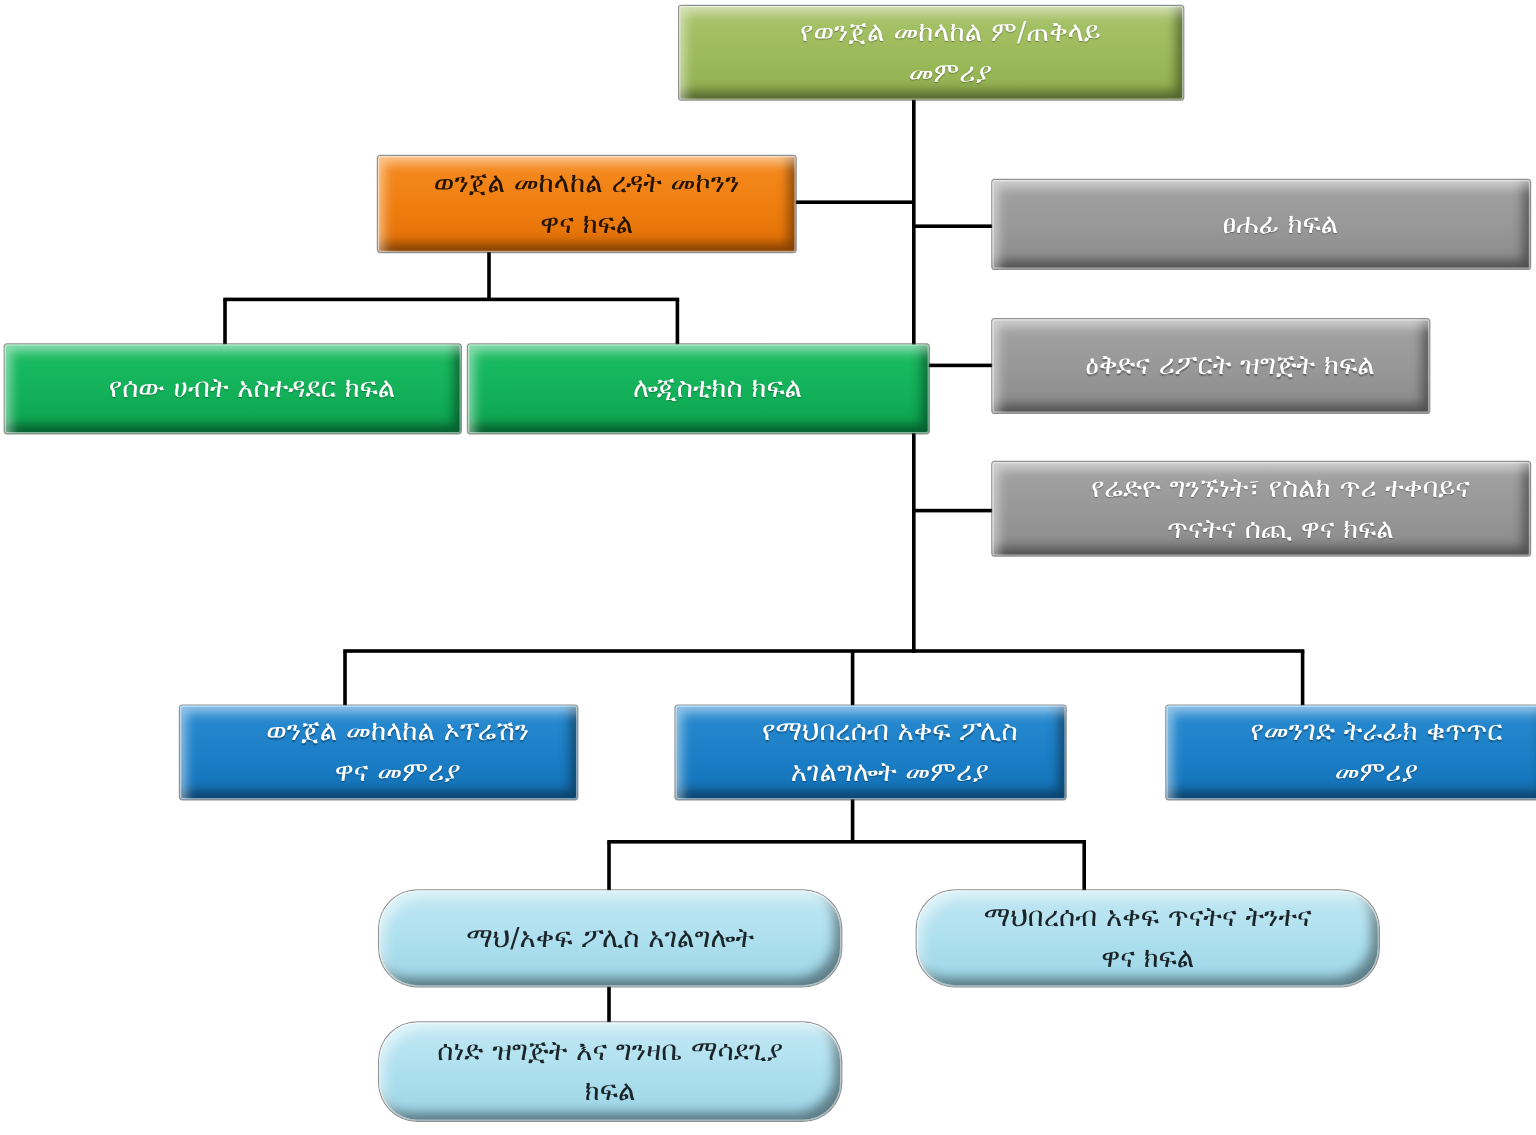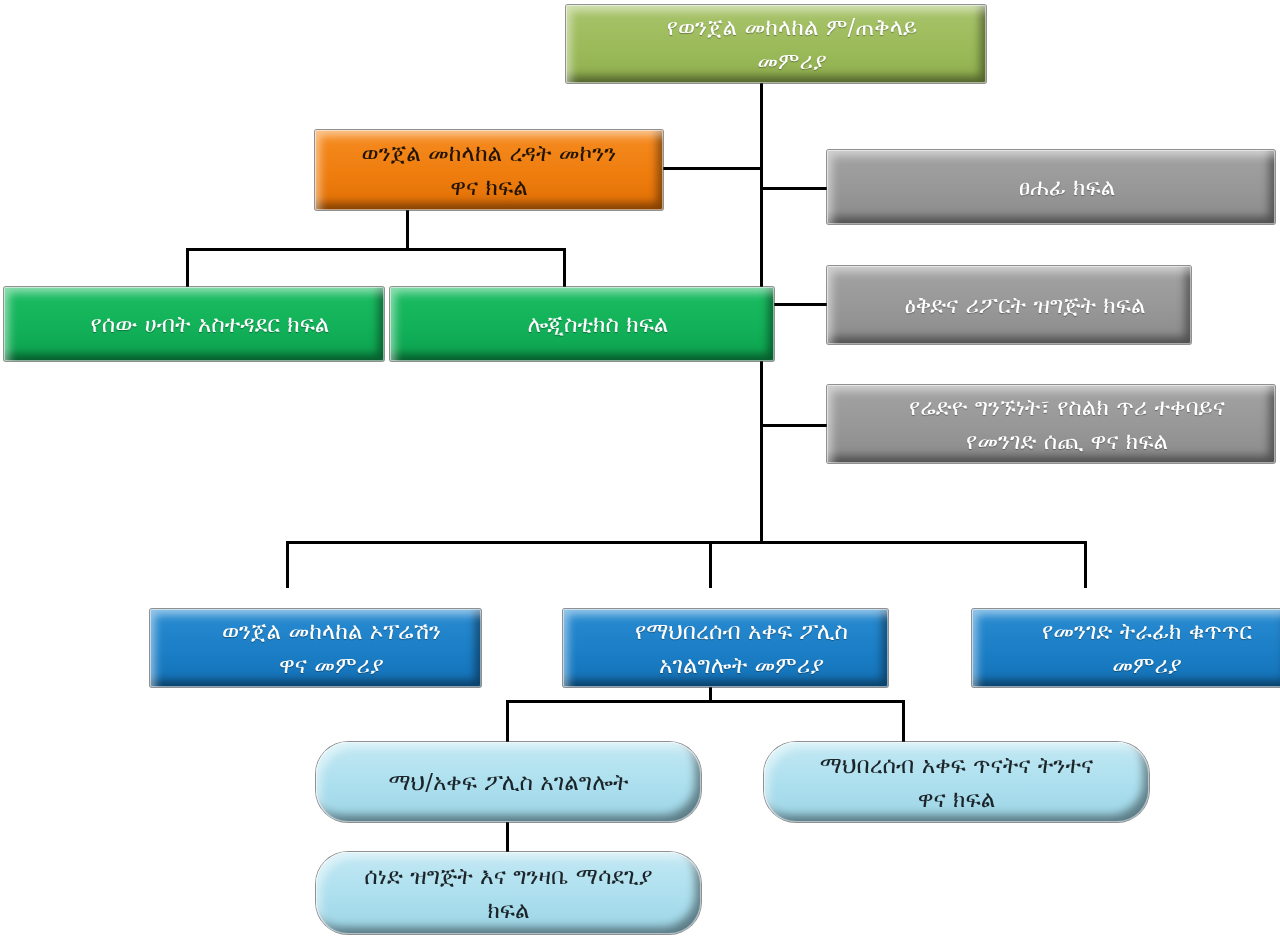--- a/index.html
+++ b/index.html
@@ -15,21 +15,21 @@
       0 0 0 1px rgba(70,70,70,.6),
       inset 0 0 0 1px rgba(255,255,255,.5),
       inset 6px 7px 9px -1px rgba(255,255,255,.5),
       inset -7px -8px 9px -1px rgba(0,0,0,.42);
   }
   .ln { display:block; white-space:nowrap; }
   .olive  { background:linear-gradient(#a9c46c,#9bba59 55%,#8fae4e); color:#ffffff; }
   .orange { background:linear-gradient(#f68c22,#ef7d0e 55%,#e06f05); color:#231400; }
   .gray   { background:linear-gradient(#a3a3a3,#979797 55%,#8a8a8a); color:#ffffff; }
   .green  { background:linear-gradient(#1cbd62,#12b159 55%,#0ca04d); color:#ffffff;align-items:center; }
-  .blue   { background:linear-gradient(#2a8cd1,#1b7ec6 55%,#1371b6); color:#ffffff;margin-top:21px; }
+  .blue   { background:linear-gradient(#2a8cd1,#1b7ec6 55%,#1371b6); color:#ffffff; }
   .lblue  { background:linear-gradient(#c2e8f3,#acdfee 55%,#9cd4e5); color:#1b2429;border-radius:32px; }
   .olive,.gray,.green,.blue { text-shadow:0 1px 1px rgba(0,0,0,.35);padding-left:32px; }
   
   .con { position:absolute; background:#000000; }
 </style>
 </head>
 <body>
 
 <div id="canvas">
 
@@ -74,21 +74,21 @@
 
   <div class="node gray" style="left:827px;top:266px;width:332px;height:78px">
     <div>
       <span class="ln">ዕቅድና ሪፖርት ዝግጅት ክፍል</span>
     </div>
   </div>
 
   <div class="node gray" style="left:827px;top:385px;width:416px;height:78px">
     <div>
       <span class="ln">የሬድዮ ግንኙነት፣ የስልክ ጥሪ ተቀባይና</span>
-      <span class="ln">የመንገድ ሰጪ ዋና ክፍል</span>
+      <span class="ln">ጥናትና ሰጪ ዋና ክፍል</span>
     </div>
   </div>
 
   <div class="node green" style="left:4px;top:287px;width:348px;height:74px">
     <div>
       <span class="ln">የሰው ሀብት አስተዳደር ክፍል</span>
     </div>
   </div>
 
   <div class="node green" style="left:390px;top:287px;width:352px;height:74px">

